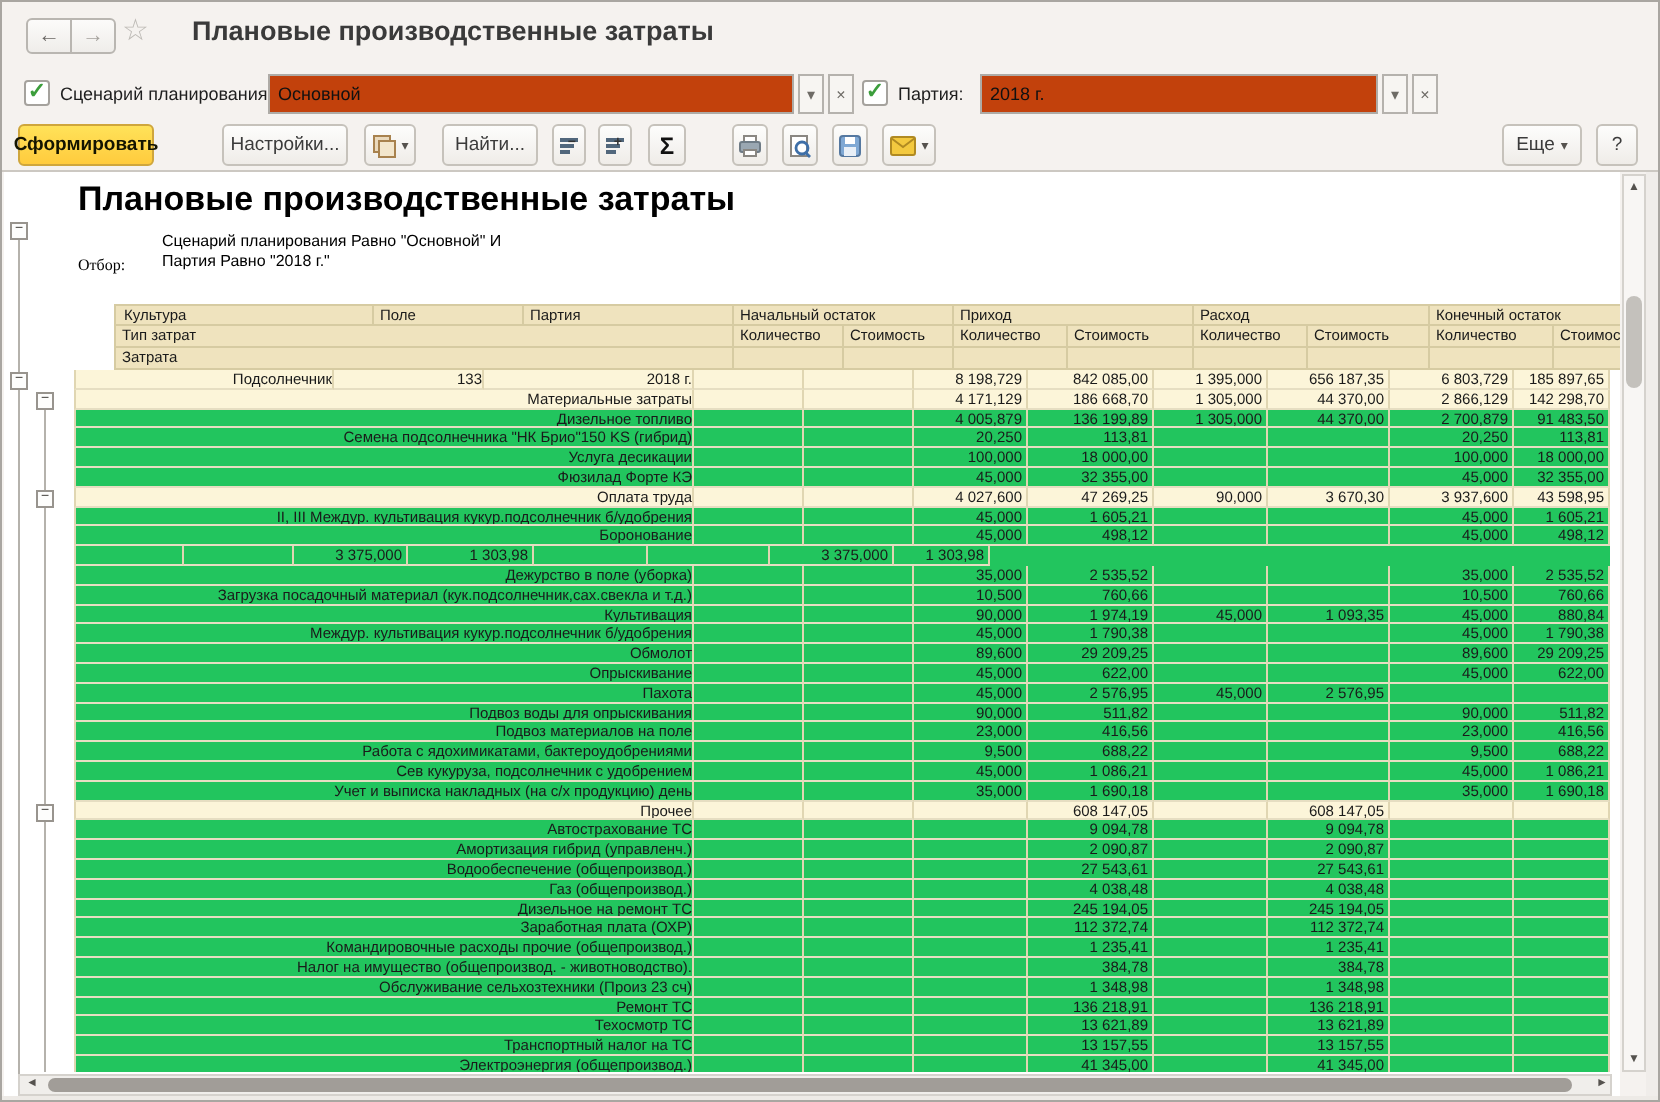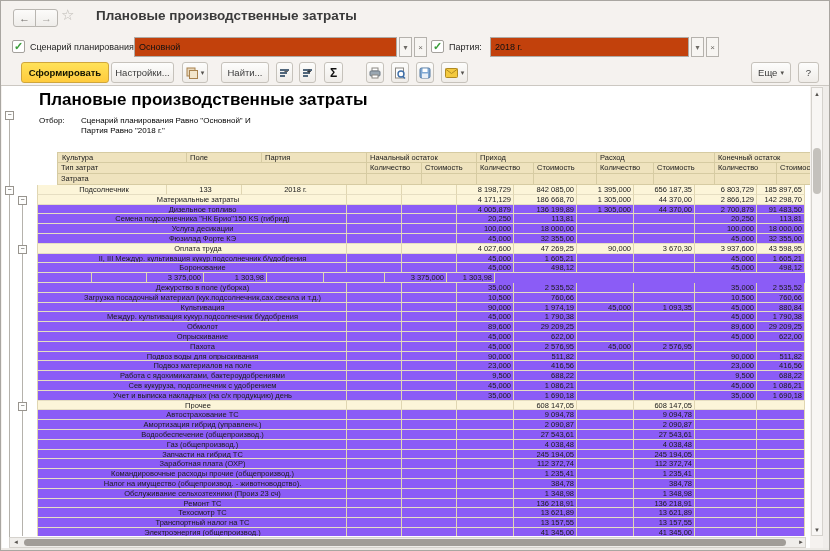--- a/index.html
+++ b/index.html
@@ -45,26 +45,26 @@
   .otbor{position:absolute;font-size:8px;color:#000;white-space:nowrap;}
 
   
   .thead{position:absolute;left:35px;top:66px;}
   .hrow{display:flex;height:11px;margin-left:20px;}
   .hc{box-sizing:border-box;background:#EFE3BE;border-right:1px solid #D6CBA2;border-bottom:1px solid #D6CBA2;
       font-size:7.5px;color:#1A1A1A;line-height:10px;padding-left:3px;white-space:nowrap;overflow:hidden;}
   .hrow:first-child .hc{border-top:1px solid #D6CBA2;}
   .hc:first-child{border-left:1px solid #D6CBA2;}
   .tbody{position:absolute;left:35px;top:99px;width:768px;height:351px;overflow:hidden;}
-  .trow{display:flex;height:9.8px;box-sizing:border-box;background:#8b5cf6;}
+  .trow{display:flex;height:9.8px;box-sizing:border-box;background:#22c55e;}
   .trow.grp{background:#FCF5D9;}
   .cell{box-sizing:border-box;border-right:1px solid #E0D6B2;border-bottom:1px solid #E6DEC2;
         font-size:7.5px;line-height:9px;color:#1A1A1A;white-space:nowrap;overflow:hidden;}
   .cell:first-child{border-left:1px solid #E0D6B2;}
-  .lc{text-align:center;}
+  .lc{text-align:right;}
   .nc{text-align:right;padding-right:2px;}
   .c1{width:130px;padding-left:4px;}
   .c2{width:75px;padding-left:3px;}
   .c3{width:105px;padding-left:3px;}
   .cfull{width:310px;}
   .lvl2 .cfull{padding-left:12px;}
   .lvl3 .cfull{padding-left:21px;}
   .nc0,.h0{width:55px;}.nc1,.h1{width:55px;}.nc2,.h2{width:57px;}.nc3,.h3{width:63px;}
   .nc4,.h4{width:57px;}.nc5,.h5{width:61px;}.nc6,.h6{width:62px;}.nc7,.h7{width:48px;}
   .g1{width:110px;}.g2{width:120px;}.g3{width:118px;}.g4{width:110px;}
@@ -107,21 +107,21 @@
     <div class="fsmall" style="left:413px;">×</div>
 
     <div class="chk" style="left:430px;top:39px;">✓</div>
     <div class="flabel" style="left:448px;">Партия:</div>
     <div class="finput" style="left:489px;width:199px;">2018 г.</div>
     <div class="fsmall" style="left:690px;">▾</div>
     <div class="fsmall" style="left:705px;">×</div>
   </div>
 
   <div class="toolbar">
-    <div class="btn primary" style="left:20px;width:88px;">Сформировать</div>
+    <div class="btn primary" style="left:8px;width:68px;">Сформировать</div>
     <div class="btn" style="left:110px;width:63px;">Настройки...</div>
     <div class="btn" style="left:181px;width:26px;">
       <svg class="svgic" width="12" height="12" viewBox="0 0 12 12">
           <rect x="1" y="1" width="8" height="8" fill="#EAD9BC" stroke="#A8824E" stroke-width="1"></rect>
           <rect x="3.5" y="3.5" width="8" height="8" fill="#F3E6CC" stroke="#A8824E" stroke-width="1"></rect>
         </svg>
       <span class="ddarrow">▾</span>
     </div>
     <div class="btn" style="left:220px;width:48px;">Найти...</div>
     <div class="btn" style="left:275px;width:17px;">
@@ -173,21 +173,21 @@
     </div>
     <div class="btn" style="left:750px;width:40px;">
         <span>Еще</span>
         <span class="ddarrow">▾</span>
       </div>
     <div class="btn" style="left:797px;width:21px;">?</div>
   </div>
 
   <div class="canvas">
     <div class="rtitle">Плановые производственные затраты</div>
-    <div class="otbor" style="left:37px;top:30px;">Отбор:</div>
+    <div class="otbor" style="left:37px;top:42px;font-family:Liberation Serif, serif;">Отбор:</div>
     <div class="otbor" style="left:79px;top:30px;">Сценарий планирования Равно "Основной" И</div>
     <div class="otbor" style="left:79px;top:40px;">Партия Равно "2018 г."</div>
 
     <div>
       <span class="tline" style="left:7px;top:34px;height:66px;"></span>
       <span class="tline" style="left:7px;top:108px;height:343px;"></span>
       <span class="tline" style="left:20px;top:118px;height:332px;"></span>
       <span class="tbox" style="left:3px;top:25px;">−</span>
       <span class="tbox" style="left:3px;top:100px;">−</span>
       <span class="tbox" style="left:16px;top:110px;">−</span>
@@ -522,21 +522,21 @@
           <div class="cell nc nc0"></div>
           <div class="cell nc nc1"></div>
           <div class="cell nc nc2"></div>
           <div class="cell nc nc3">4 038,48</div>
           <div class="cell nc nc4"></div>
           <div class="cell nc nc5">4 038,48</div>
           <div class="cell nc nc6"></div>
           <div class="cell nc nc7"></div>
         </div>
         <div class="trow lvl3">
-          <div class="cell lc cfull">Запчасти на гибрид ТС</div>
+          <div class="cell lc cfull">Дизельное на ремонт ТС</div>
           <div class="cell nc nc0"></div>
           <div class="cell nc nc1"></div>
           <div class="cell nc nc2"></div>
           <div class="cell nc nc3">245 194,05</div>
           <div class="cell nc nc4"></div>
           <div class="cell nc nc5">245 194,05</div>
           <div class="cell nc nc6"></div>
           <div class="cell nc nc7"></div>
         </div>
         <div class="trow lvl3">

